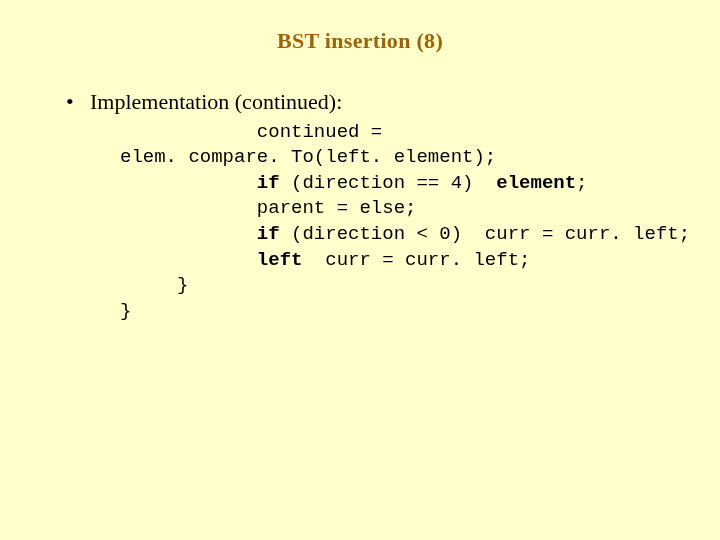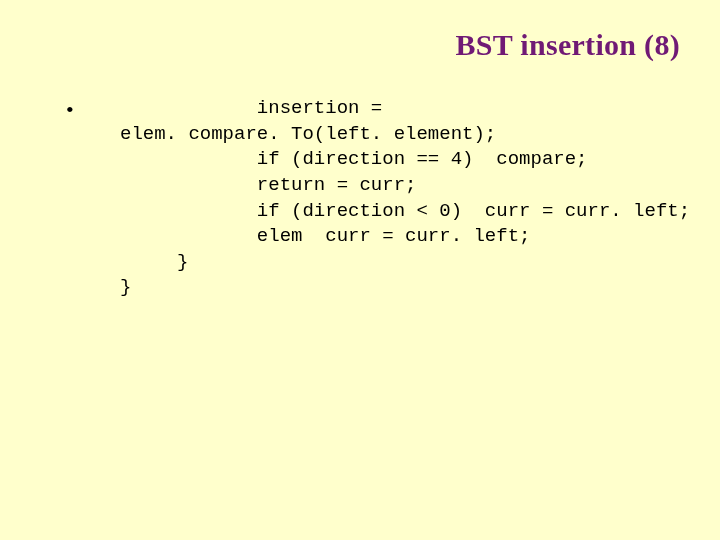--- a/index.html
+++ b/index.html
@@ -11,24 +11,24 @@
     font-family: "Times New Roman", Times, serif;
     color: #000;
   }
   .slide {
     box-sizing: border-box;
     width: 720px;
     height: 540px;
     padding: 28px 40px 20px 40px;
   }
   .title {
-    text-align: right;
-    font-size: 30px;
+    text-align: center;
+    font-size: 22px;
     font-weight: bold;
-    color: #701a75;
+    color: #a16207;
     margin: 0 0 34px 0;
     letter-spacing: 0.3px;
   }
   .body {
     font-size: 22px;
     line-height: 1.25;
     padding-left: 20px;
   }
   ul.bullets {
     list-style: none;
@@ -49,37 +49,38 @@
     line-height: 1.25;
   }
   .code-block {
     font-family: "Courier New", Courier, monospace;
     font-size: 19px;
     line-height: 1.35;
     white-space: pre;
     margin-top: 4px;
     margin-left: 30px;
   }
-  .kw { font-weight: normal; }
+  .kw { font-weight: bold; }
 </style>
 </head>
 <body>
 
 <div class="slide">
 
   <h1 class="title">BST insertion (8)</h1>
 
   <div class="body">
     <ul class="bullets">
       <li>
-        <div class="code-block"><span>            insertion = </span>
+        <span>Implementation (continued):</span>
+        <div class="code-block"><span>            continued = </span>
 <span>elem. compare. To(left. element);</span>
-<span>            </span><span class="kw">if</span><span> (direction == 4)  </span><span class="kw">compare</span><span>;</span>
-<span>            return = curr;</span>
+<span>            </span><span class="kw">if</span><span> (direction == 4)  </span><span class="kw">element</span><span>;</span>
+<span>            parent = else;</span>
 <span>            </span><span class="kw">if</span><span> (direction &lt; 0)  curr = curr. left;</span>
-<span>            </span><span class="kw">elem</span><span>  curr = curr. left;</span>
+<span>            </span><span class="kw">left</span><span>  curr = curr. left;</span>
 <span>     }</span>
 <span>}</span></div>
       </li>
     </ul>
   </div>
 
 </div>
 
 </body></html>

